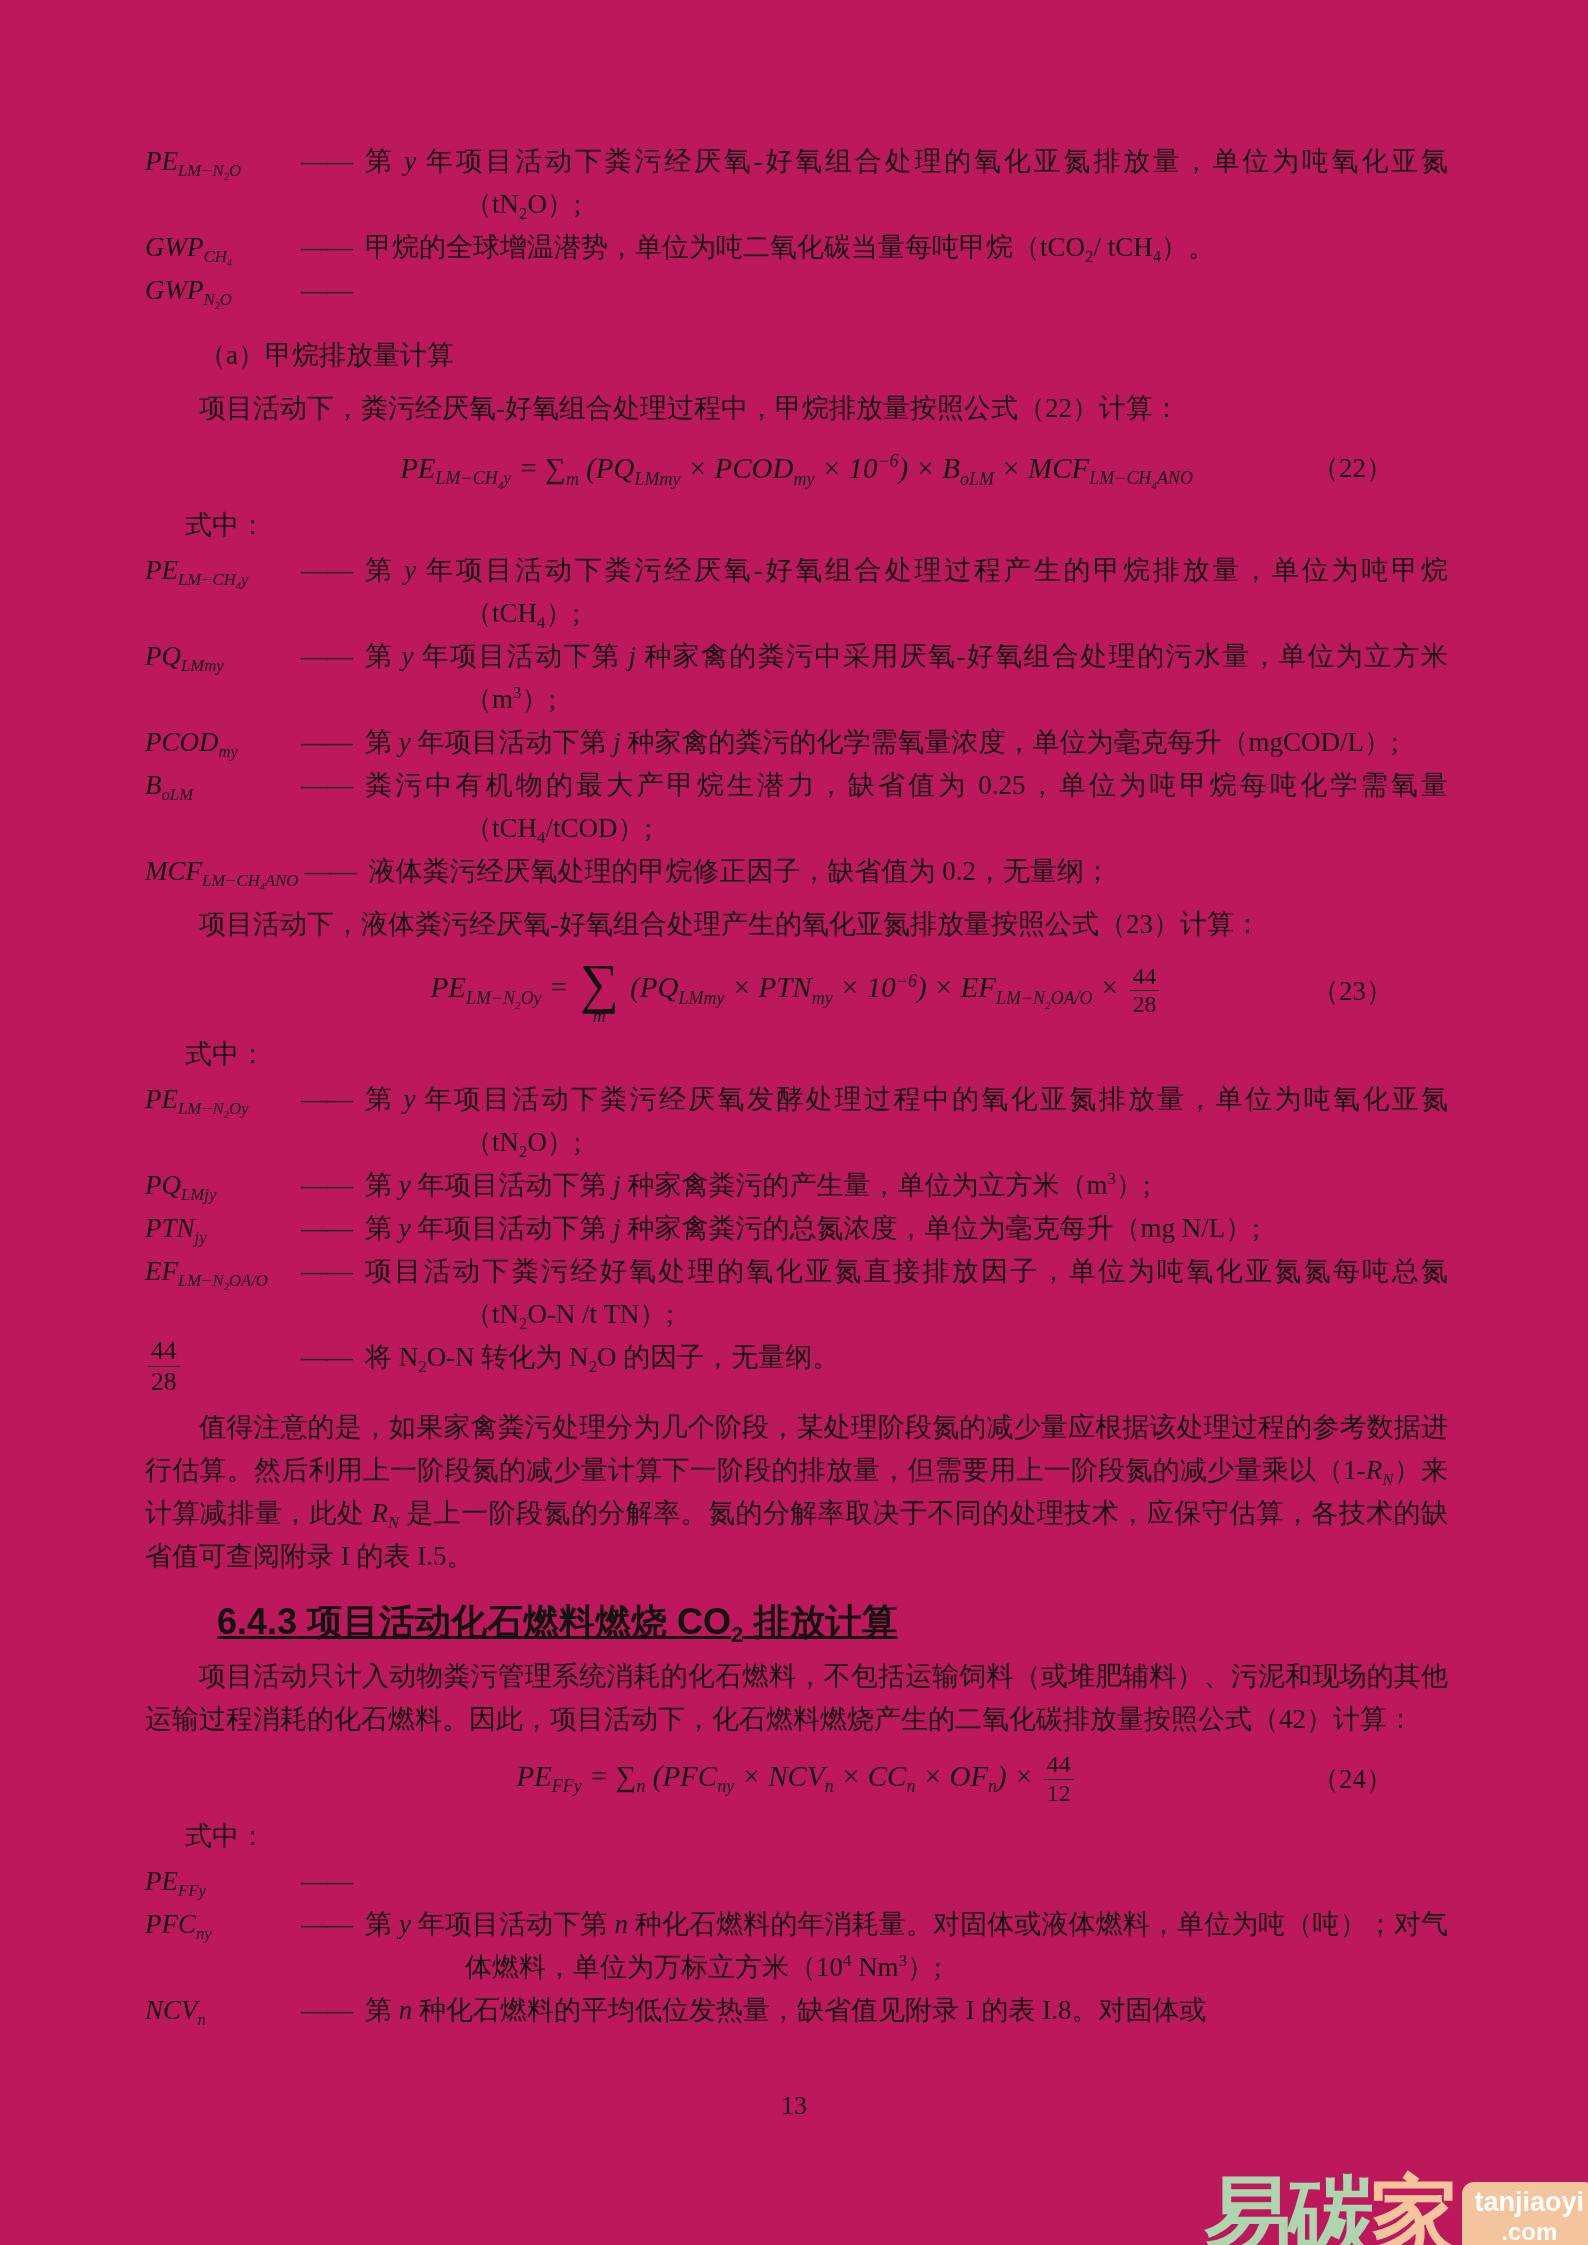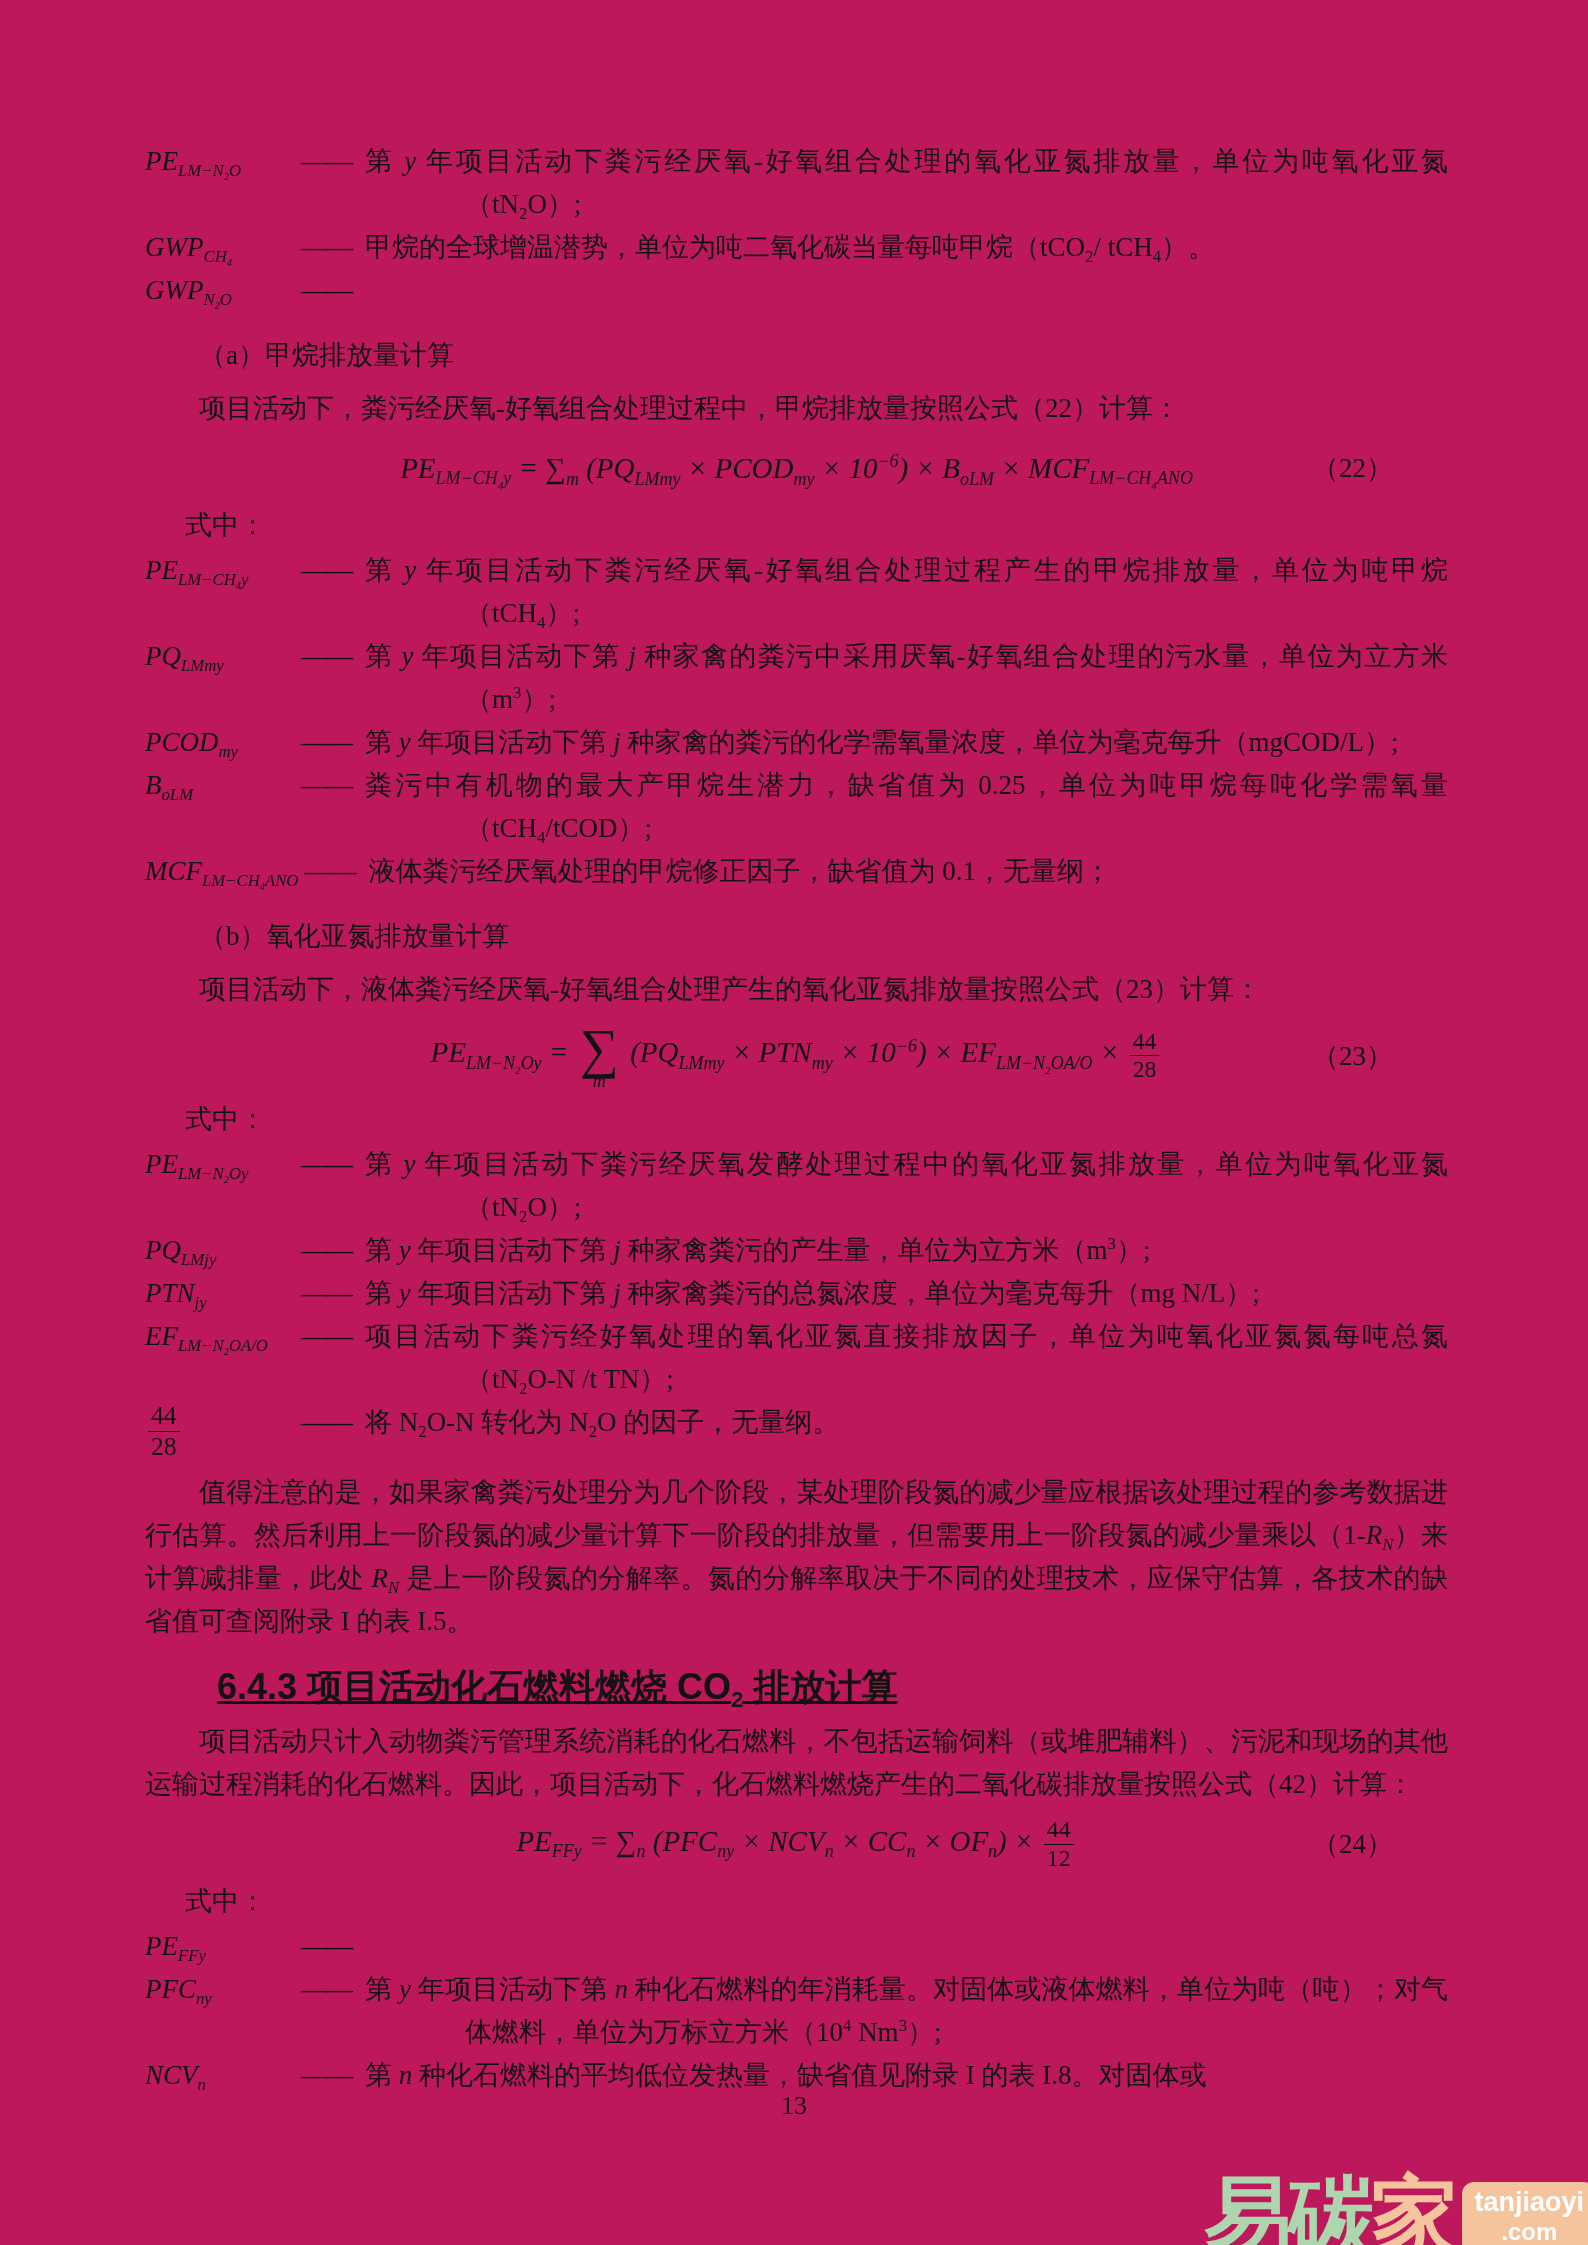--- a/index.html
+++ b/index.html
@@ -139,24 +139,23 @@
       <span class="term-desc">第 <i>y</i> 年项目活动下第 <i>j</i> 种家禽的粪污的化学需氧量浓度，单位为毫克每升（mgCOD/L）;</span>
     </div>
     <div class="term-row">
       <span class="term-sym">B<sub>oLM</sub></span>
       <span class="term-dash">——</span>
       <span class="term-desc">粪污中有机物的最大产甲烷生潜力，缺省值为 0.25，单位为吨甲烷每吨化学需氧量（tCH<sub>4</sub>/tCOD）;</span>
     </div>
     <div class="term-row">
       <span class="term-sym">MCF<sub>LM−CH<sub>4</sub>ANO</sub></span>
       <span class="term-dash">——</span>
-      <span class="term-desc">液体粪污经厌氧处理的甲烷修正因子，缺省值为 0.1，无量纲；</span>
-    </div>
-
-    <div class="sub-heading">（b）氧化亚氮排放量计算</div>
+      <span class="term-desc">液体粪污经厌氧处理的甲烷修正因子，缺省值为 0.2，无量纲；</span>
+    </div>
+
     <div class="para">项目活动下，液体粪污经厌氧-好氧组合处理产生的氧化亚氮排放量按照公式（23）计算：</div>
     <div class="formula-row">
       <span class="formula">PE<sub>LM−N<sub>2</sub>Oy</sub> = <span class="bigsum">
             <span class="bs-sigma">∑</span>
             <span class="bs-lim">m</span>
           </span> (PQ<sub>LMmy</sub> × PTN<sub>my</sub> × 10<sup>−6</sup>) × EF<sub>LM−N<sub>2</sub>OA/O</sub> × <span class="frac">
             <span class="fr-num">44</span>
             <span class="fr-den">28</span>
           </span></span>
       <span class="eqno">（23）</span>

